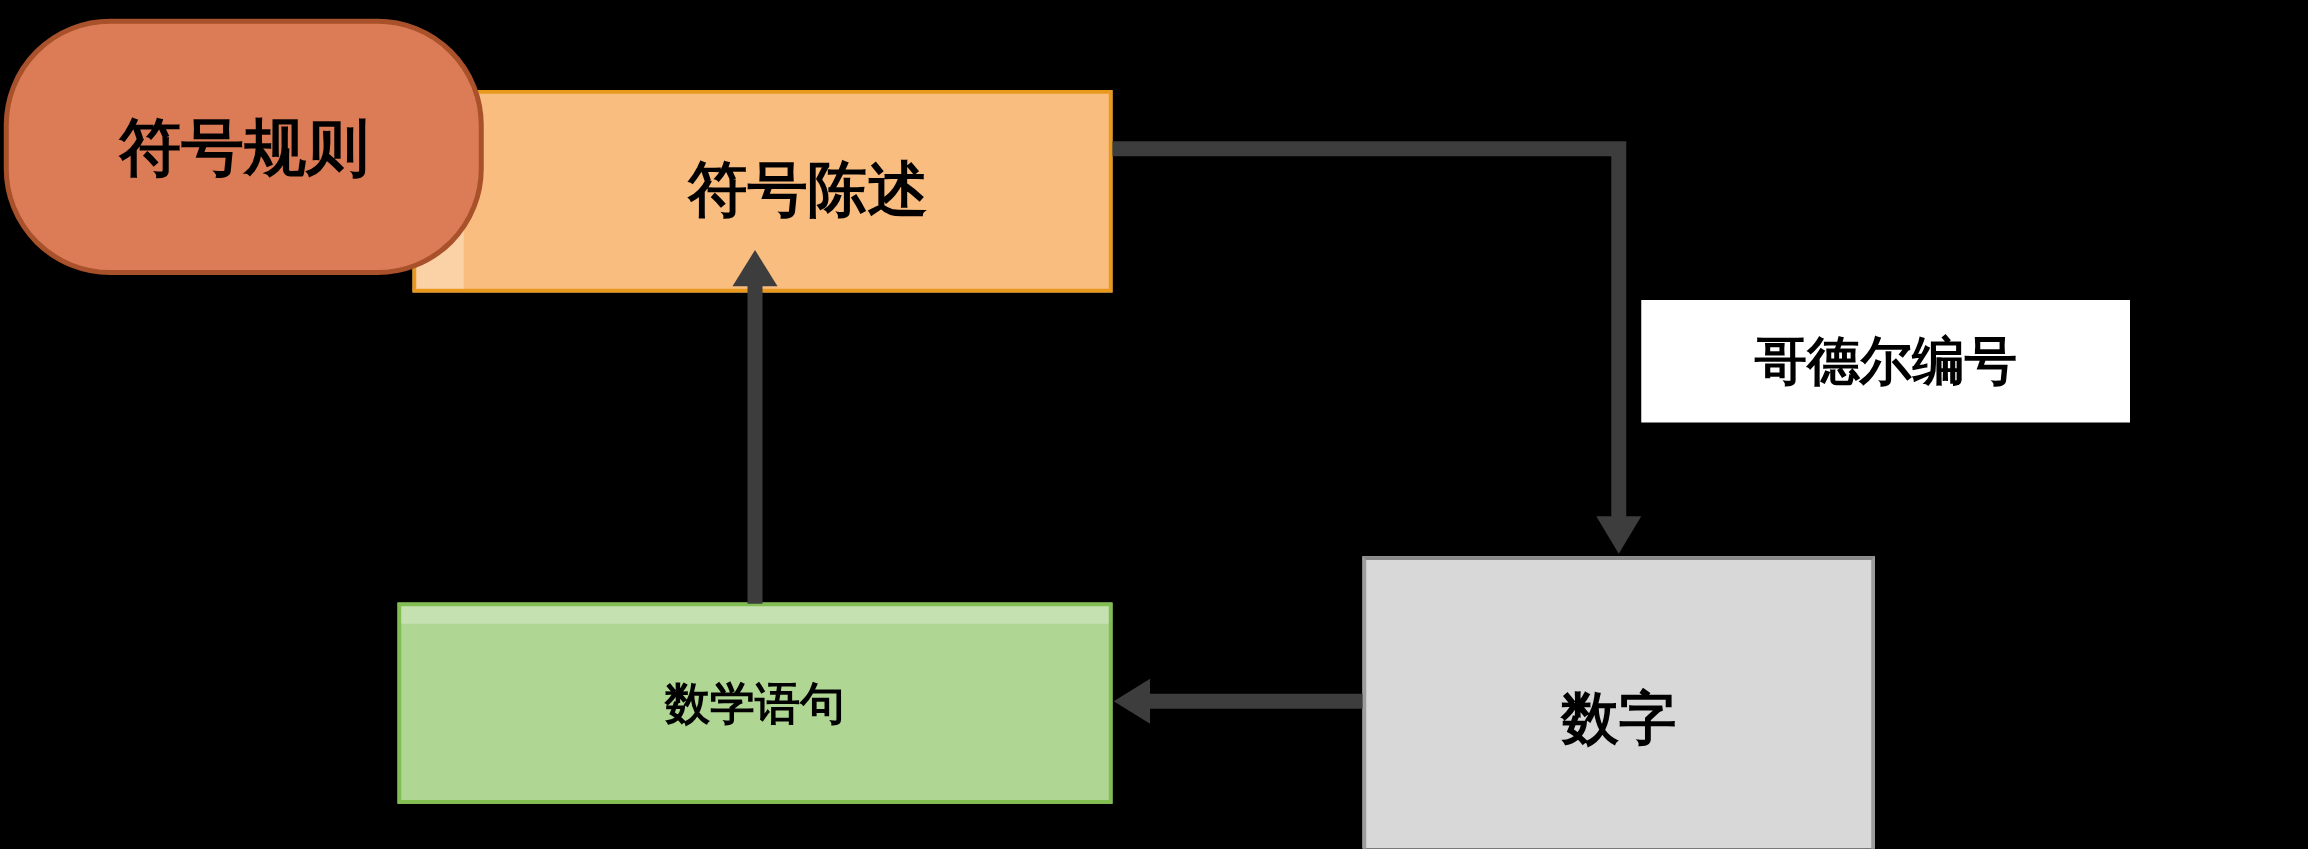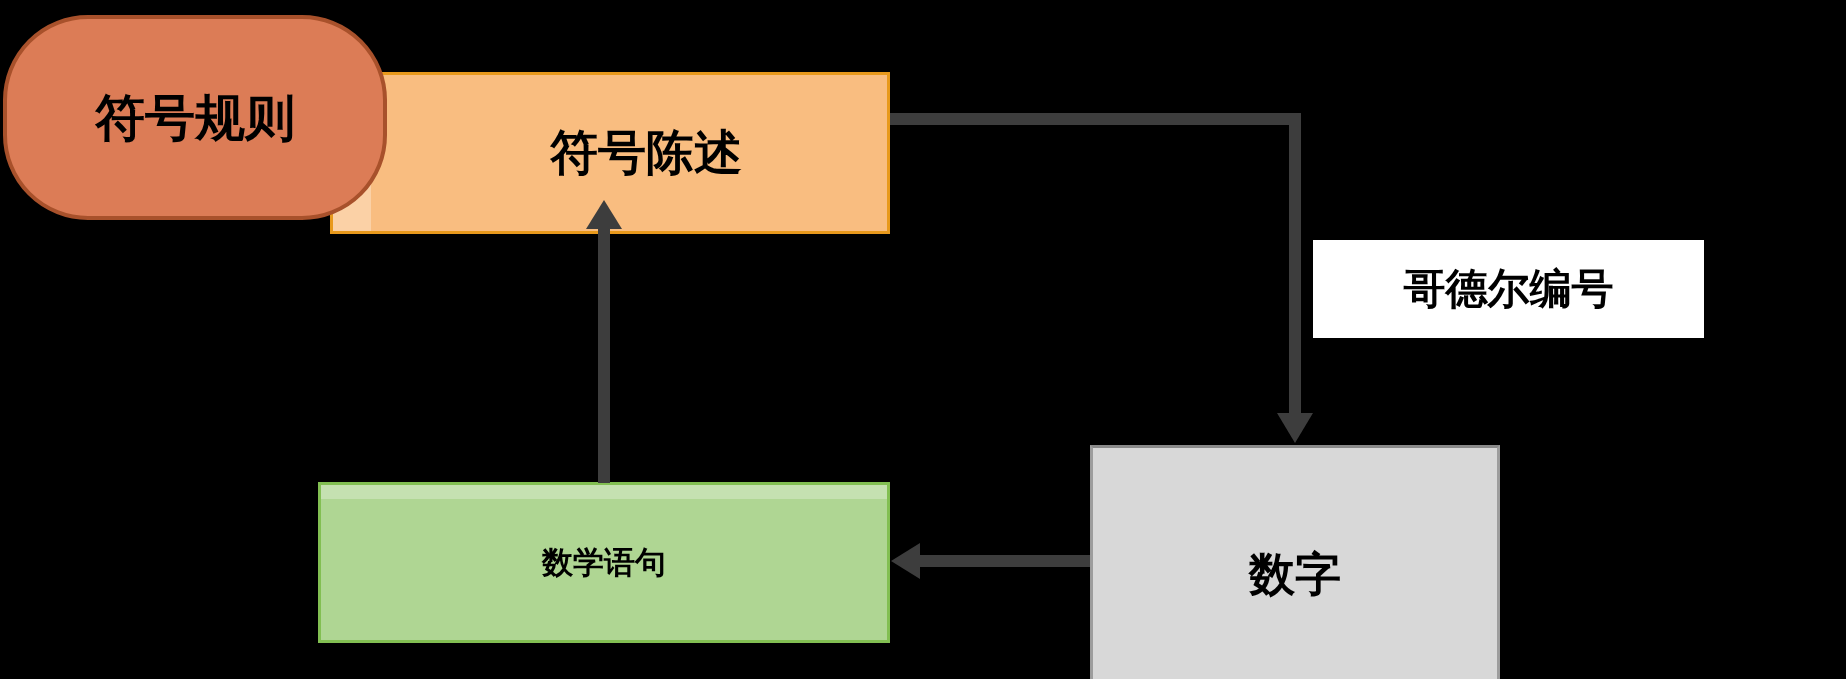--- a/index.html
+++ b/index.html
@@ -49,21 +49,21 @@
     position: absolute;
     left: 0; top: 0; bottom: 0; width: 38px;
     background: rgba(255,255,255,0.30);
     pointer-events: none;
   }
   
   .node-math-statement {
     left: 318px; top: 482px; width: 572px; height: 161px;
     background: var(--green-fill, #afd693);
     border: 3px solid var(--green-border, #82bf52);
-    font-size: 31px;
+    font-size: 36px;
     z-index: 2;
   }
   .node-math-statement::before {
     content: "";
     position: absolute;
     left: 0; top: 0; right: 0; height: 14px;
     background: rgba(255,255,255,0.28);
     pointer-events: none;
   }
   

